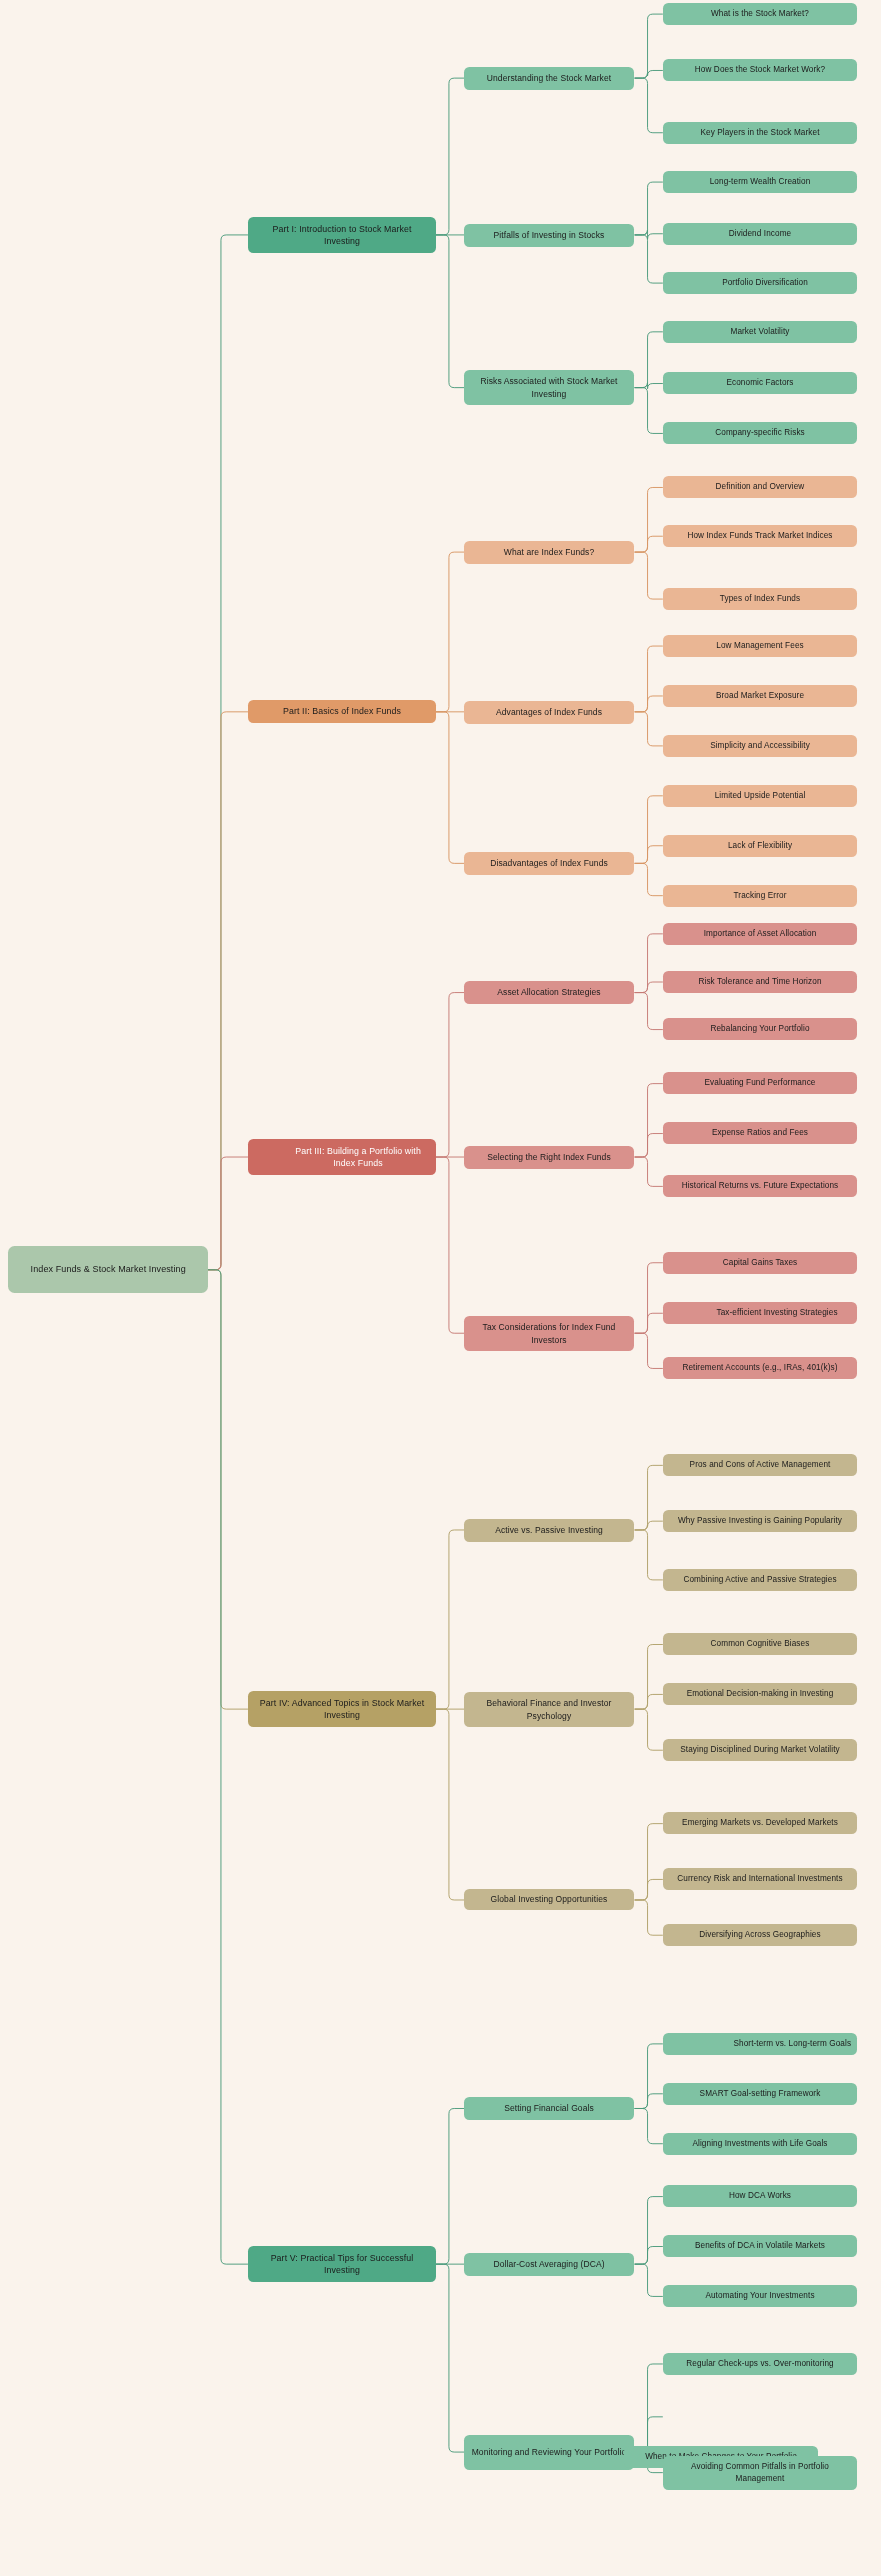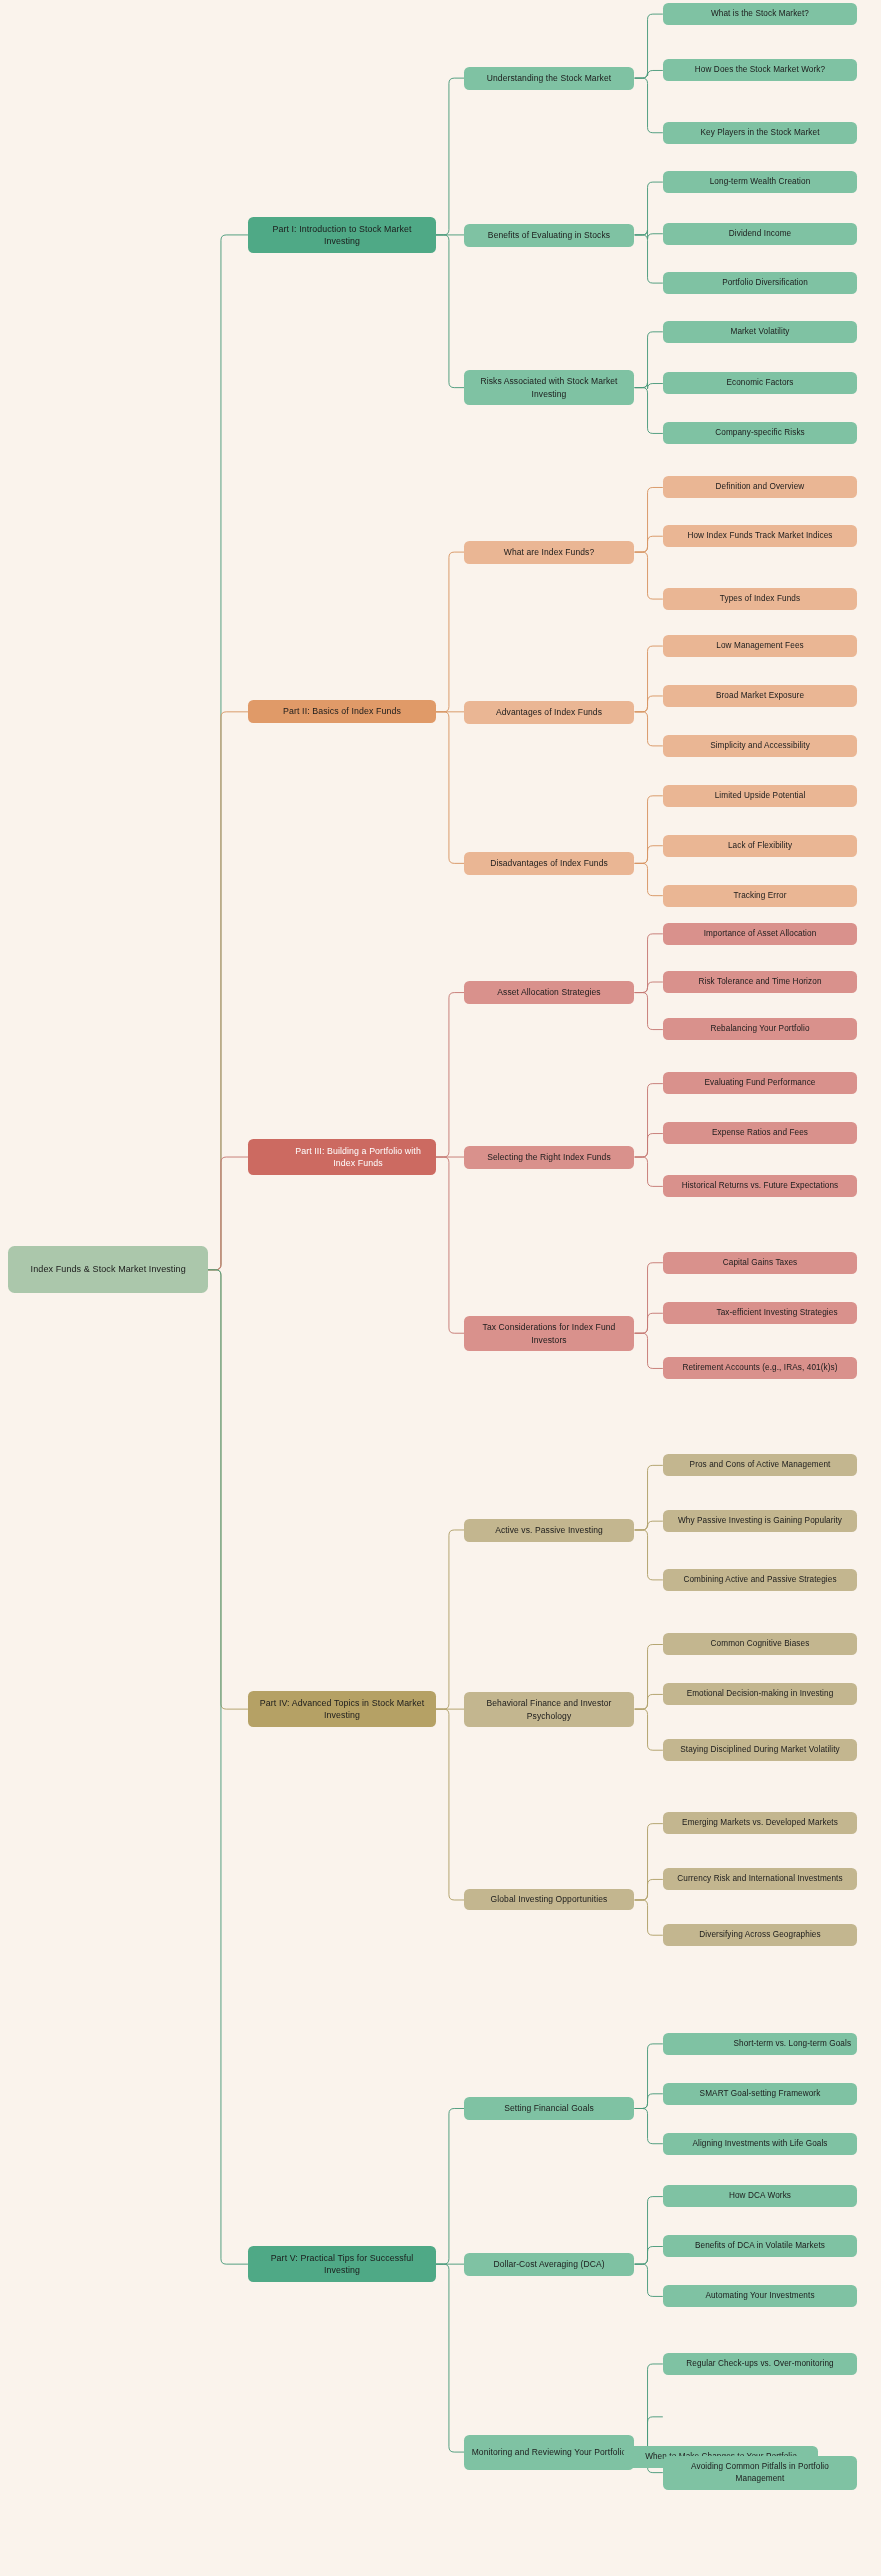--- a/index.html
+++ b/index.html
@@ -133,21 +133,21 @@
     <div class="node leaf" style="left: 663px; top: 2.9px; width: 194px; height: 22px; background: rgb(127, 194, 163);">
       <span>What is the Stock Market?</span>
     </div>
     <div class="node leaf" style="left: 663px; top: 59px; width: 194px; height: 22px; background: rgb(127, 194, 163);">
       <span>How Does the Stock Market Work?</span>
     </div>
     <div class="node leaf" style="left: 663px; top: 122px; width: 194px; height: 22px; background: rgb(127, 194, 163);">
       <span>Key Players in the Stock Market</span>
     </div>
     <div class="node branch" style="left: 464px; top: 224px; width: 170px; height: 23px; background: rgb(127, 194, 163);">
-      <span>Benefits of Evaluating in Stocks</span>
+      <span>Pitfalls of Investing in Stocks</span>
     </div>
     <div class="node leaf" style="left: 663px; top: 171px; width: 194px; height: 22px; background: rgb(127, 194, 163);">
       <span>Long-term Wealth Creation</span>
     </div>
     <div class="node leaf" style="left: 663px; top: 223px; width: 194px; height: 22px; background: rgb(127, 194, 163);">
       <span>Dividend Income</span>
     </div>
     <div class="node leaf" style="left: 663px; top: 272px; width: 194px; height: 22px; background: rgb(127, 194, 163); padding-left: 16px;">
       <span>Portfolio Diversification</span>
     </div>

